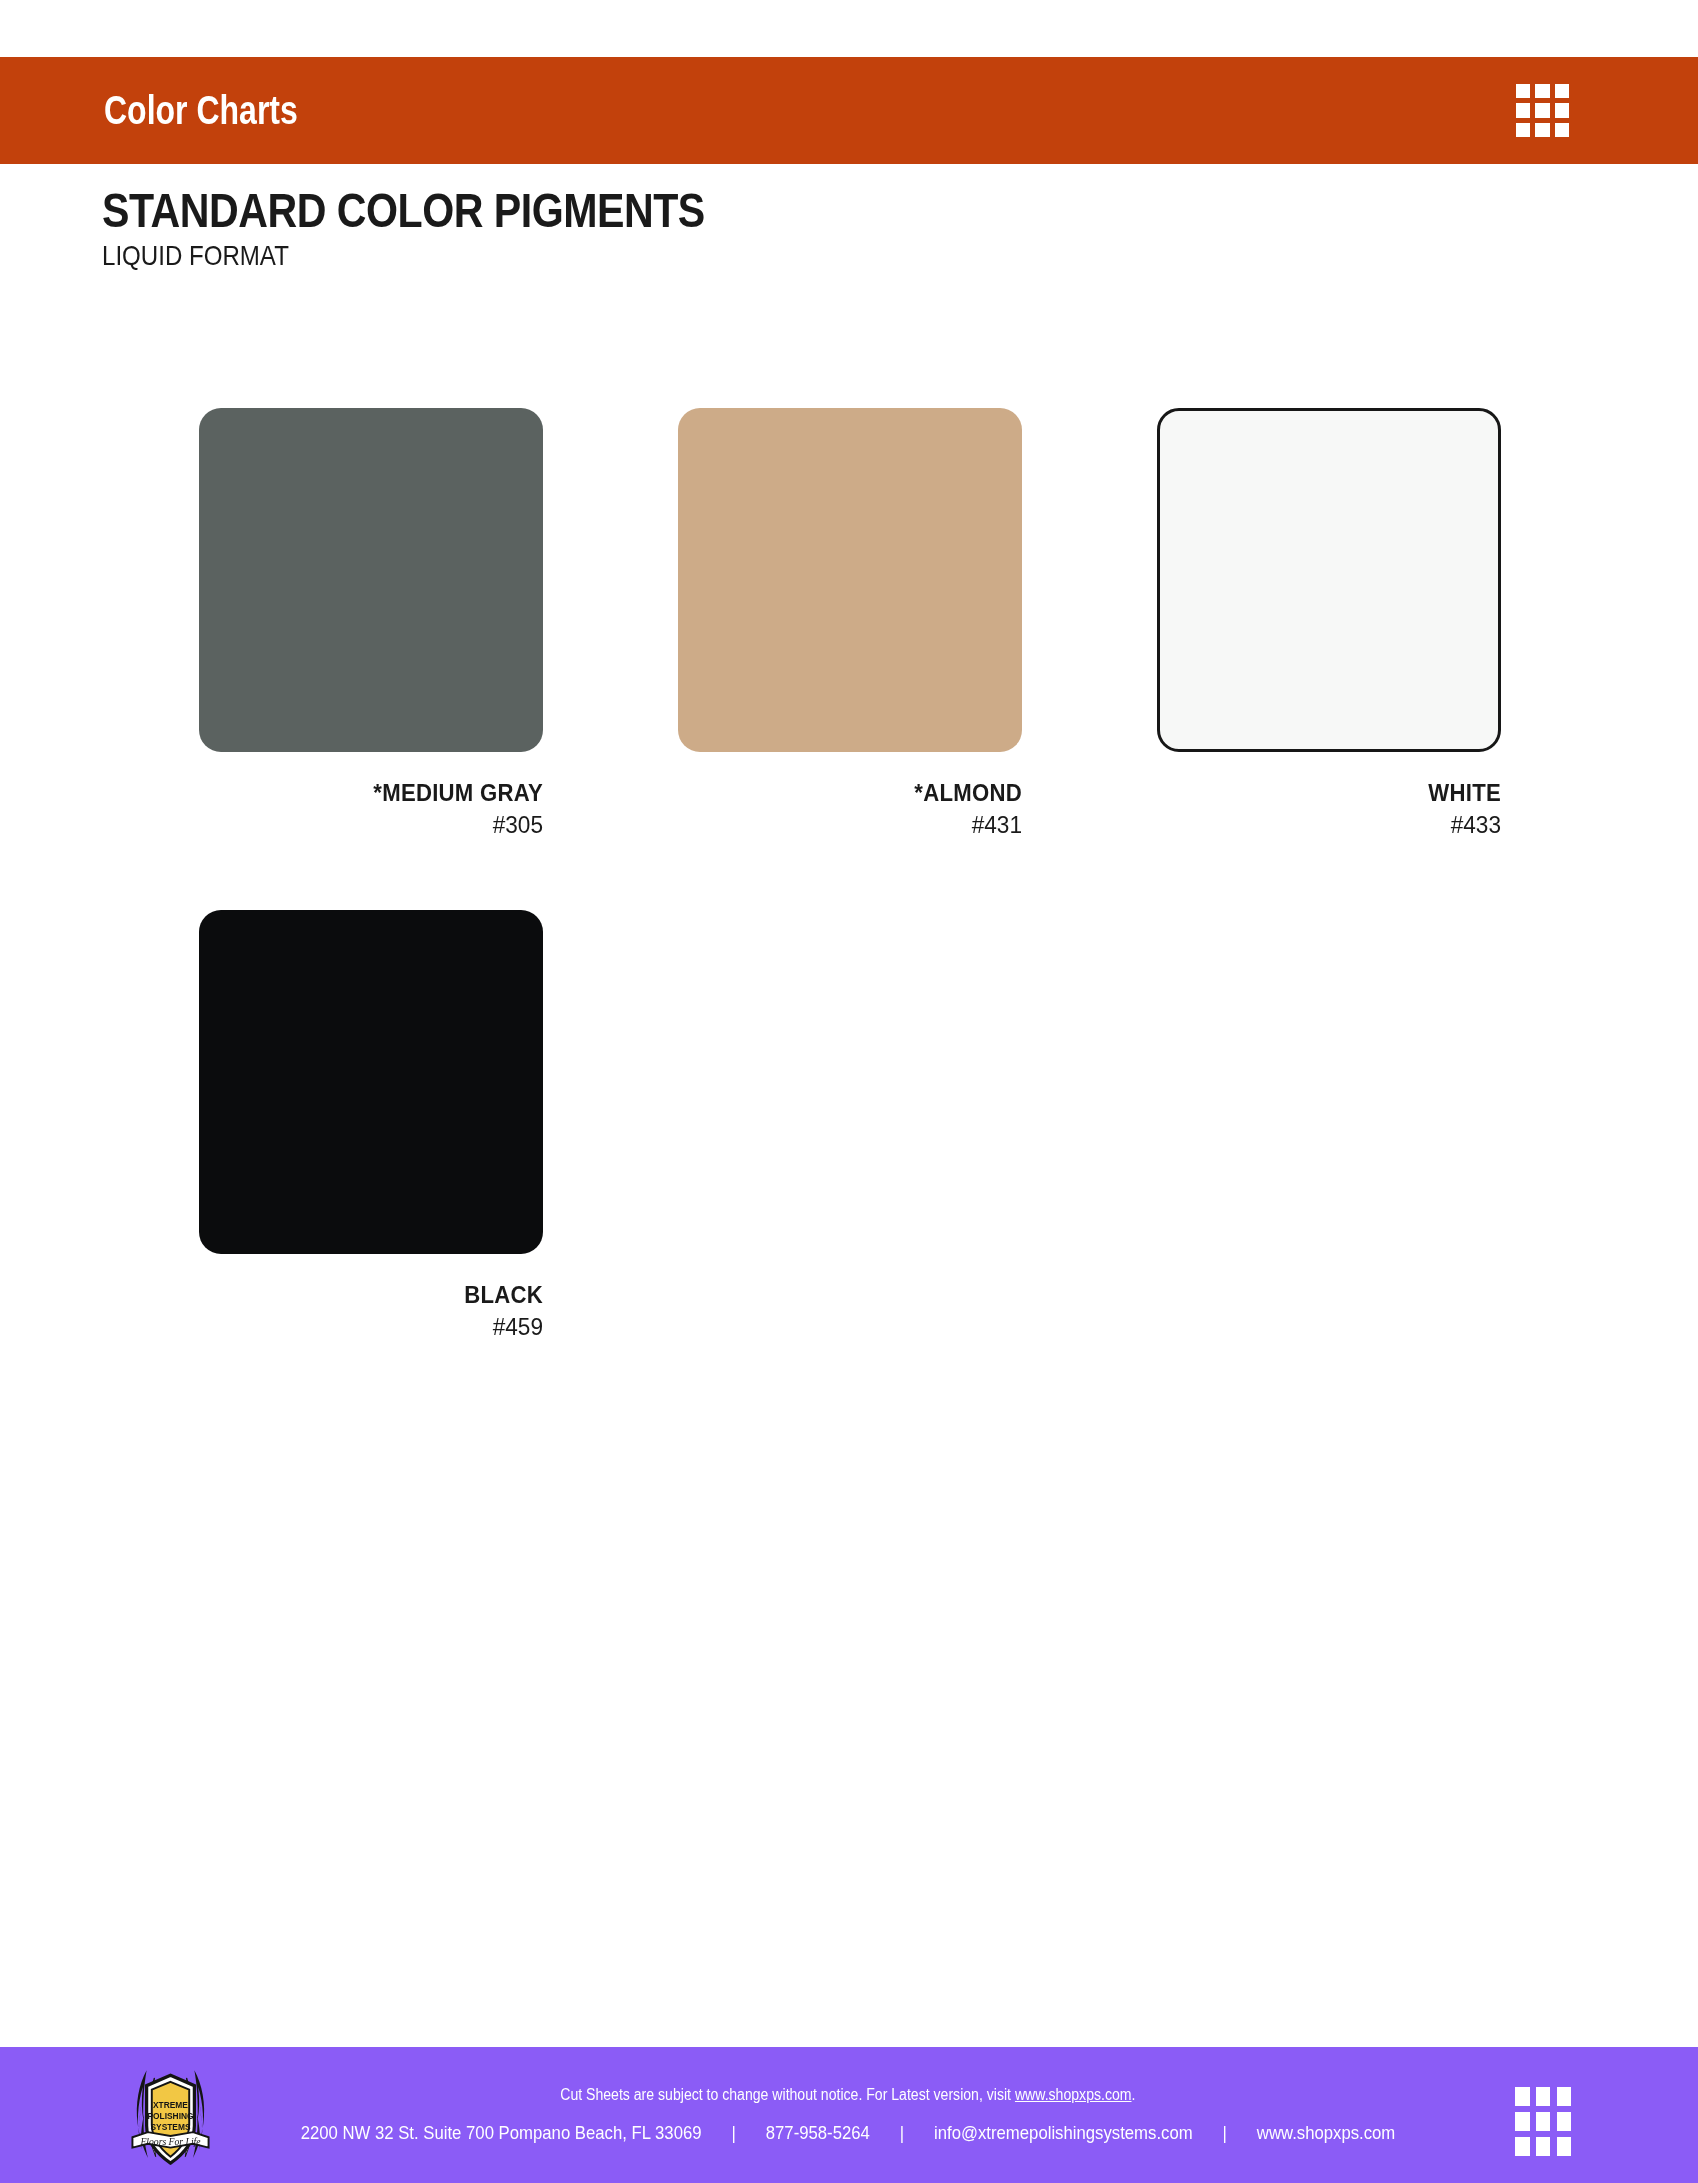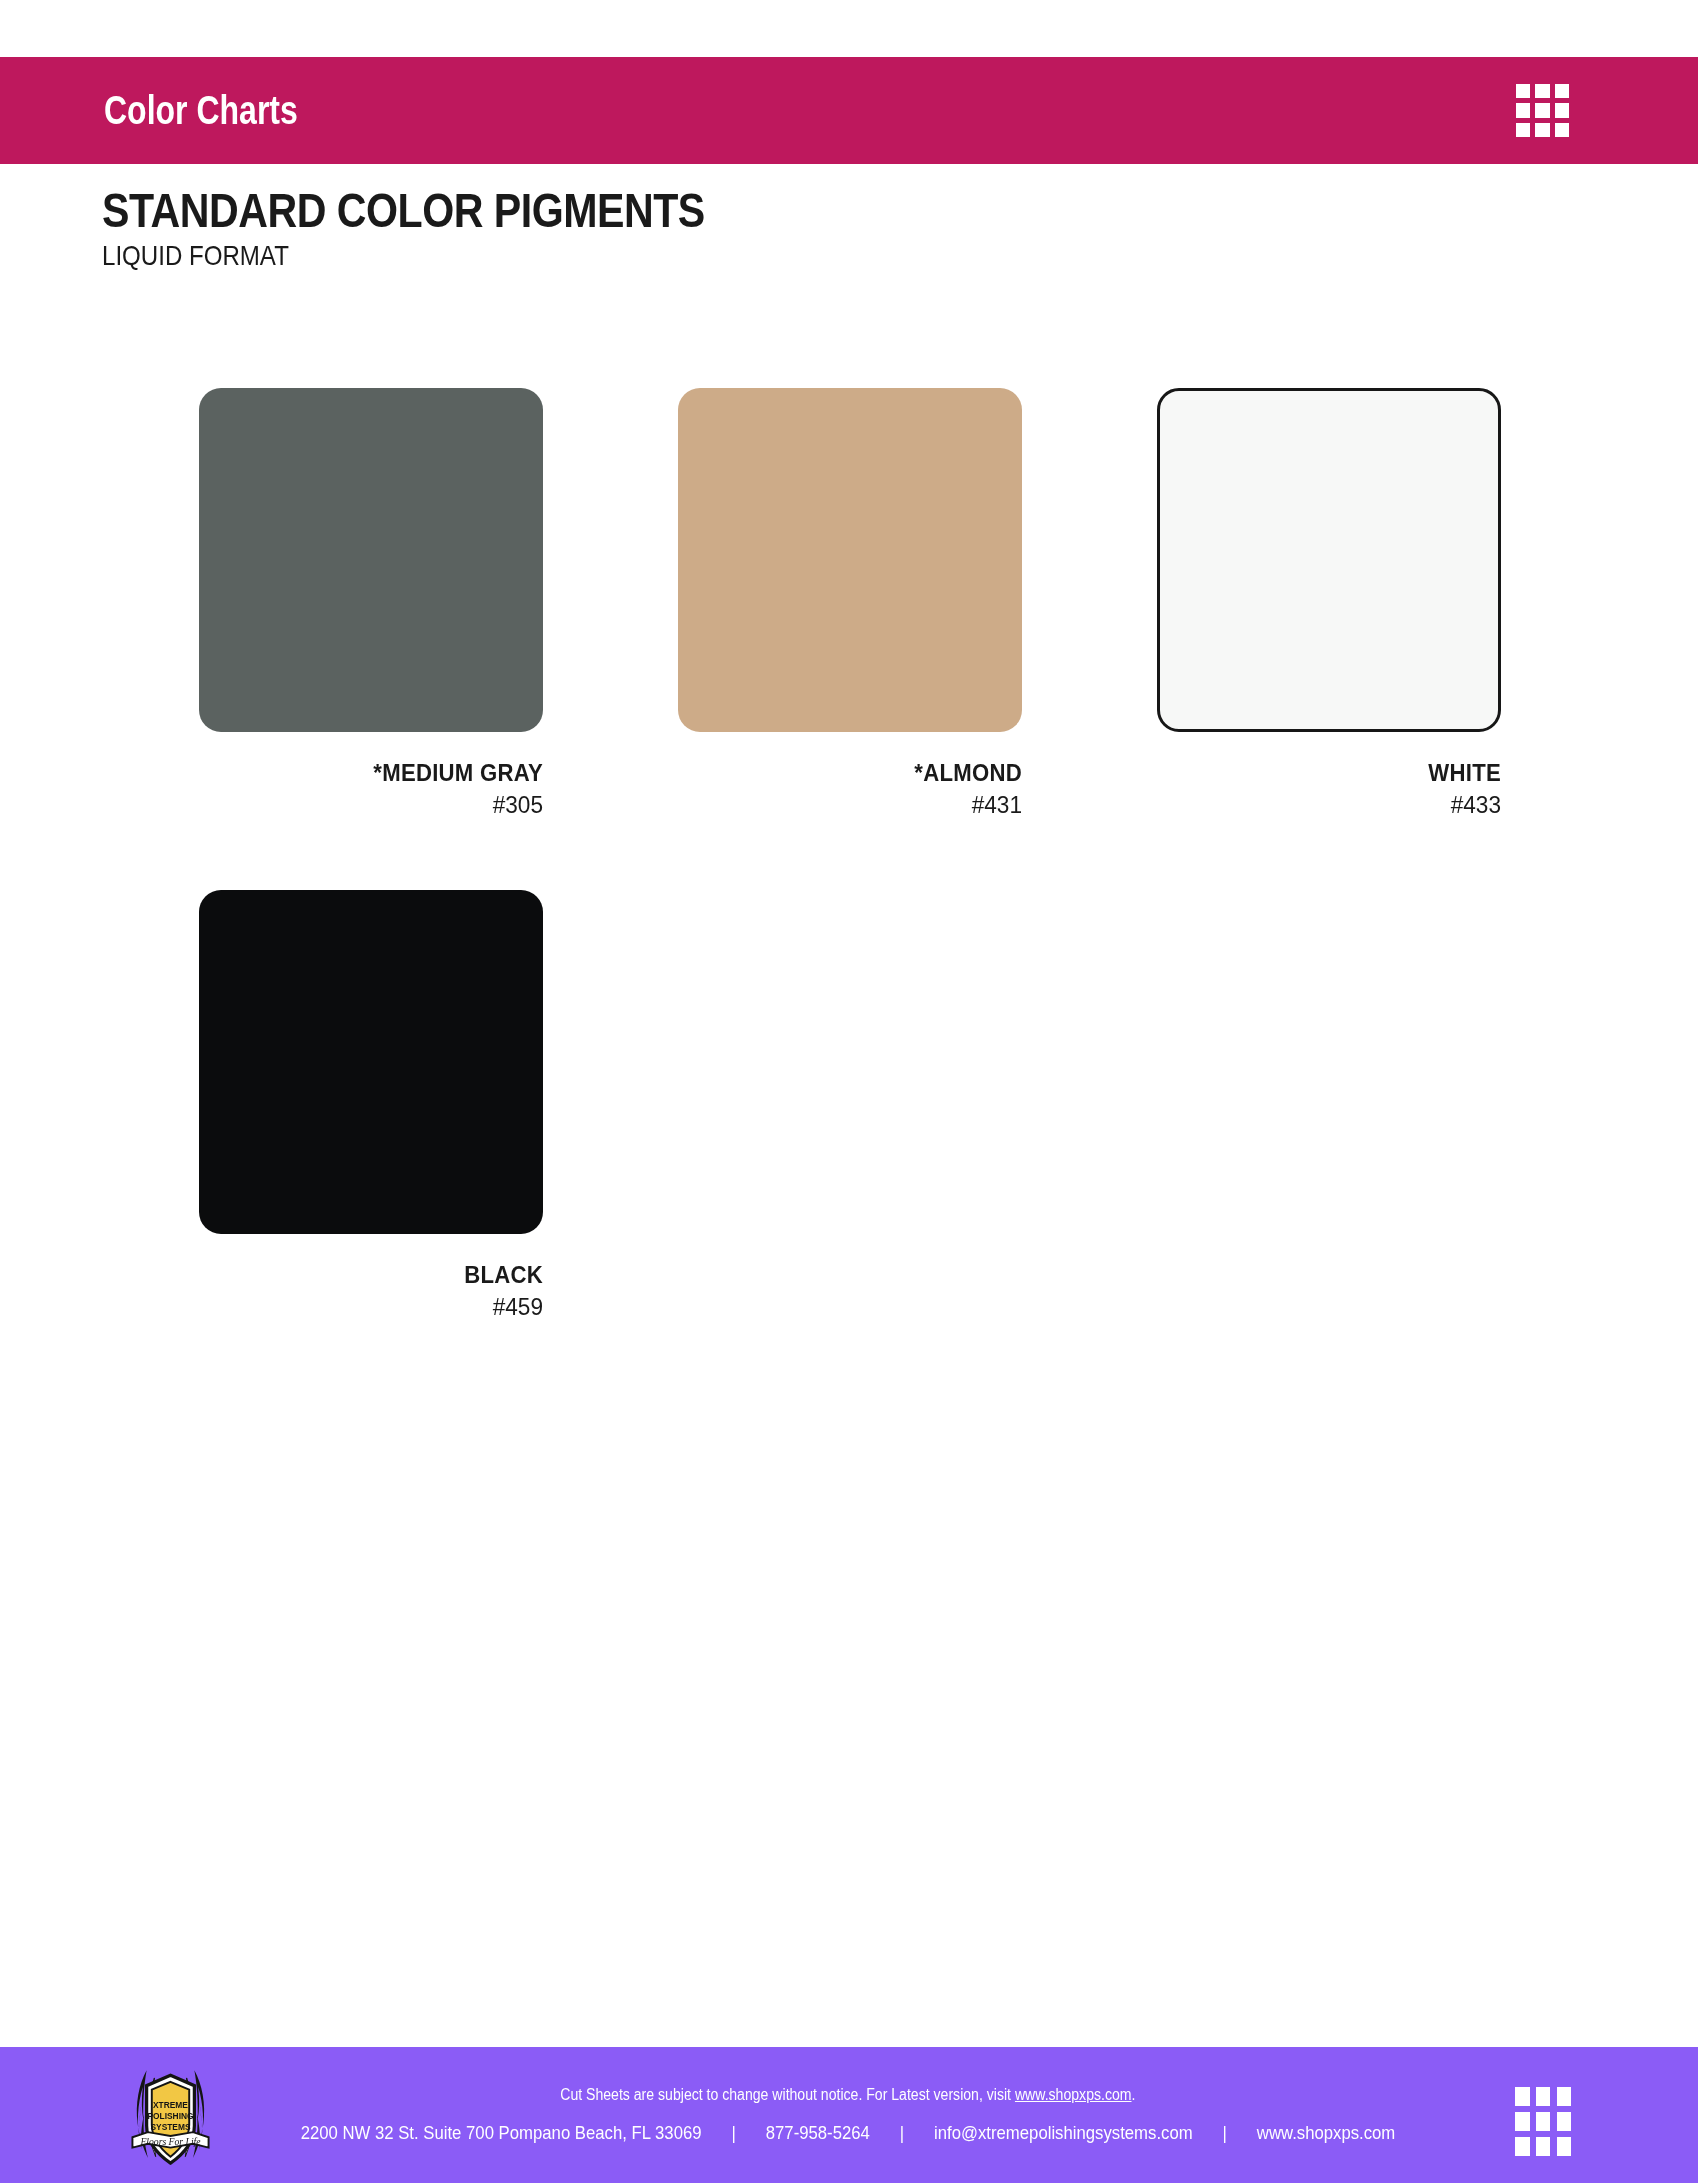--- a/index.html
+++ b/index.html
@@ -15,21 +15,21 @@
     overflow: hidden;
   }
 
   
   .header-bar {
     position: absolute;
     left: 0;
     top: 57px;
     width: 1698px;
     height: 107px;
-    background: #be185d;
+    background: #c2410c;
     display: flex;
     align-items: center;
     justify-content: space-between;
   }
   .header-title {
     color: #ffffff;
     font-size: 40px;
     font-weight: bold;
     letter-spacing: 0px;
     margin-left: 104px;
@@ -74,21 +74,21 @@
     transform-origin: left top;
     white-space: nowrap;
     margin-top: 5.2px;
     line-height: 1.05;
   }
 
   
   .swatch-grid {
     position: absolute;
     left: 199px;
-    top: 388px;
+    top: 408px;
     width: 1307px;
     display: grid;
     grid-template-columns: repeat(3, 344px);
     column-gap: 135px;
     row-gap: 71px;
   }
   .swatch-cell {
     width: 344px;
   }
   .swatch-chip {

